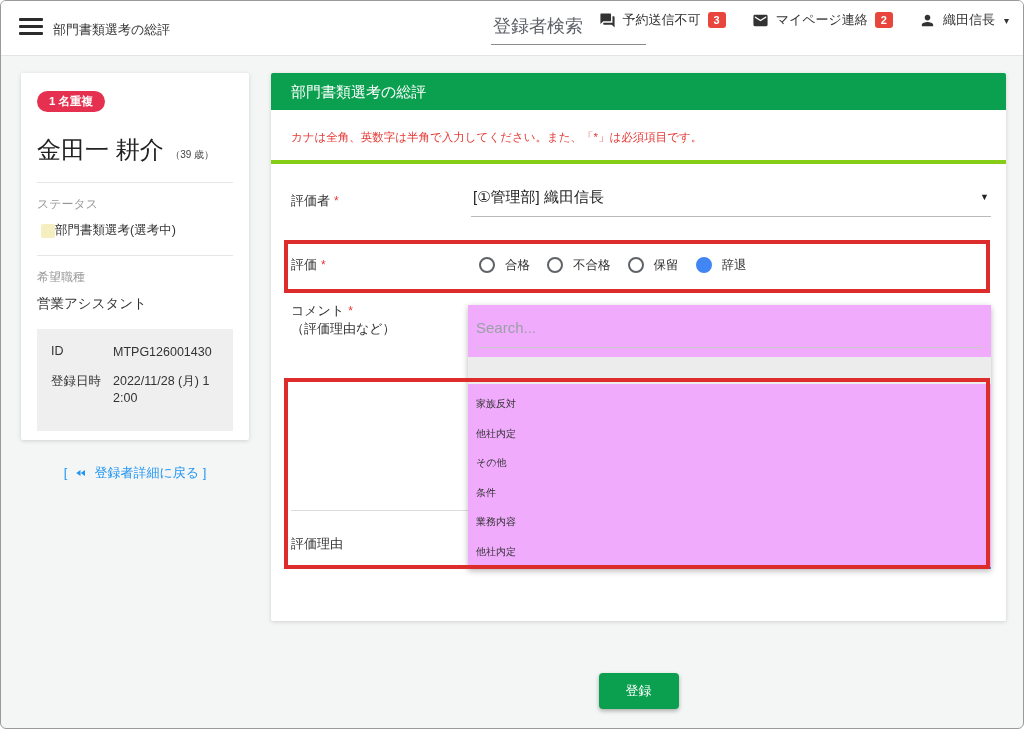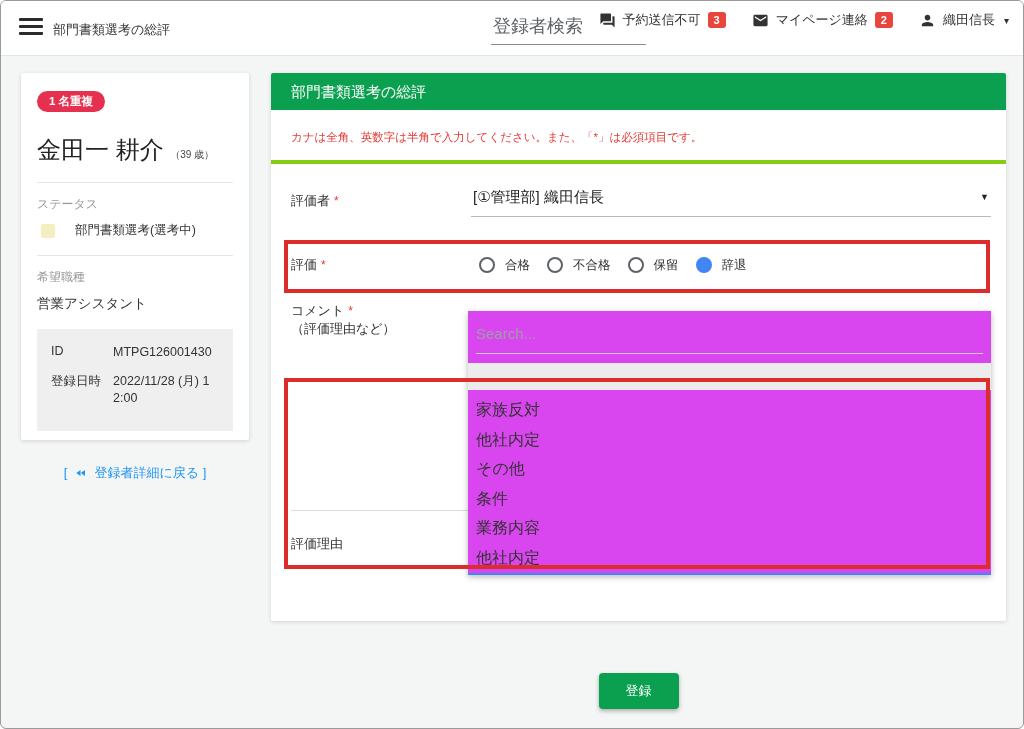--- a/index.html
+++ b/index.html
@@ -41,21 +41,21 @@
   }
   .dup-pill {
     display:inline-block; margin:18px 0 0 16px; background:#e5304f; color:#fff;
     font-size:11.5px; font-weight:bold; padding:3px 12px; border-radius:12px;
   }
   .person-name-row { margin:22px 16px 0 16px; white-space:nowrap; }
   .person-name { font-size:24px; color:#222; }
   .person-age { font-size:10px; color:#444; margin-left:2px; }
   .side-divider { border-top:1px solid #e6e6e6; margin:16px 0 0 16px; width:196px; }
   .side-label { font-size:12px; color:#999; margin:13px 16px 0 16px; }
-  .status-row { display:flex; align-items:center; gap:20px; margin:9px 16px 0 20px; font-size:12.5px; color:#333; }
+  .status-row { display:flex; align-items:center; gap:0; margin:9px 16px 0 20px; font-size:12.5px; color:#333; }
   .status-swatch { width:14px; height:14px; background:#f5efc0; border-radius:2px; flex:0 0 auto; }
   .side-value { font-size:13.5px; color:#333; margin:9px 16px 0 16px; }
   .meta-box {
     position:absolute; left:16px; top:256px; width:196px; height:102px;
     background:#efefef; padding:15px 14px; font-size:12.5px; color:#333;
   }
   .meta-row { display:flex; margin-bottom:12px; }
   .meta-label { width:62px; flex:0 0 auto; }
   .meta-value { width:116px; word-break:break-all; line-height:1.35; }
   .back-link {
@@ -91,34 +91,34 @@
   .radio-circle { width:16px; height:16px; border:2px solid #5f6368; border-radius:50%; background:#fff; flex:0 0 auto; }
   .radio-item.selected .radio-circle { border-color:#4285f4; background:#4285f4; }
   .radio-label { font-size:12.5px; color:#333; }
   .comment-area { position:relative; height:269px; }
   .comment-label-block { position:absolute; left:20px; top:10px; font-size:13px; color:#333; }
   .reason-divider { position:absolute; left:20px; top:218px; width:177px; border-top:1px solid #ddd; }
   .reason-label { position:absolute; left:20px; top:243px; font-size:13px; color:#333; }
 
   
   .dropdown-panel {
-    position:absolute; left:197px; top:238px; width:523px; height:264px; background:#d946ef;
+    position:absolute; left:197px; top:232px; width:523px; height:264px; background:#f0abfc;
     box-shadow:0 2px 6px rgba(0,0,0,.28); border-bottom:2px solid #4285f4; z-index:5;
   }
   .dropdown-search { margin:6px 8px 0 8px; }
   .dropdown-search input {
     width:100%; border:none; border-bottom:1px solid #c9c9c9; outline:none;
     font-size:15px; color:#333; padding:8px 0 11px 0; background:transparent;
     font-family:"Liberation Sans","DejaVu Sans",sans-serif;
   }
   .dropdown-search input::placeholder { color:#9aa0a6; opacity:1; }
   .dropdown-option-empty { margin-top:9px; height:27px; background:#ececec; cursor:pointer; }
   .dropdown-options { margin-top:5px; }
   .dropdown-option {
-    height:29.5px; line-height:29.5px; padding-left:8px; font-size:16px; color:#333; cursor:pointer;
+    height:29.5px; line-height:29.5px; padding-left:8px; font-size:10px; color:#333; cursor:pointer;
   }
 
   
   .annotation-box { position:absolute; border:4px solid #dd2c2c; z-index:9; pointer-events:none; }
   #annotation-rating { left:283px; top:239px; width:706px; height:53px; }
   #annotation-dropdown { left:283px; top:377px; width:706px; height:191px; }
 
   
   .submit-wrap { position:absolute; left:270px; top:643px; width:735px; text-align:center; z-index:2; }
   .submit-btn {

